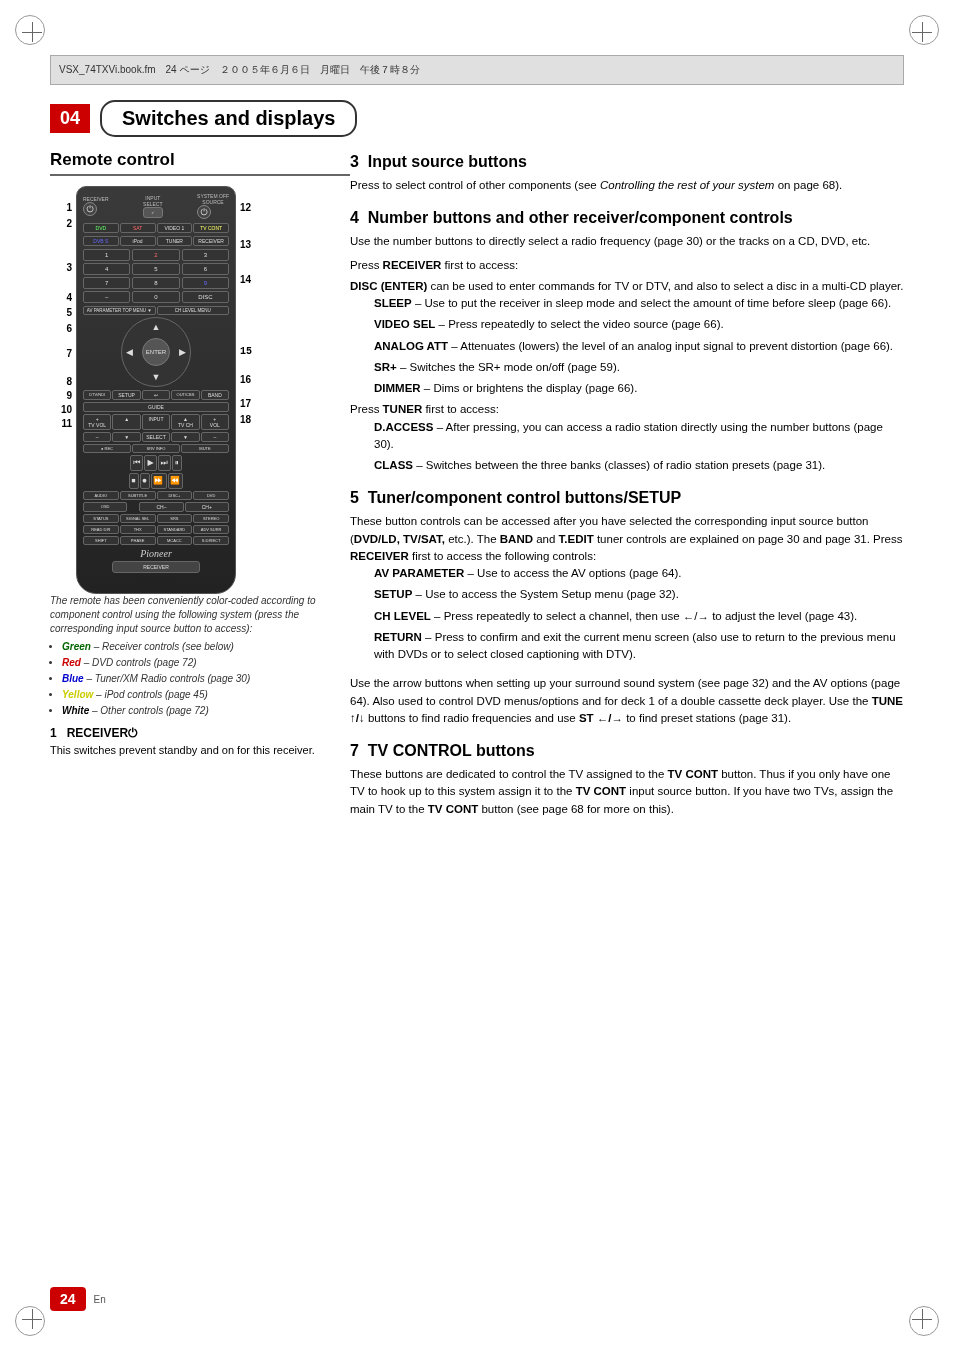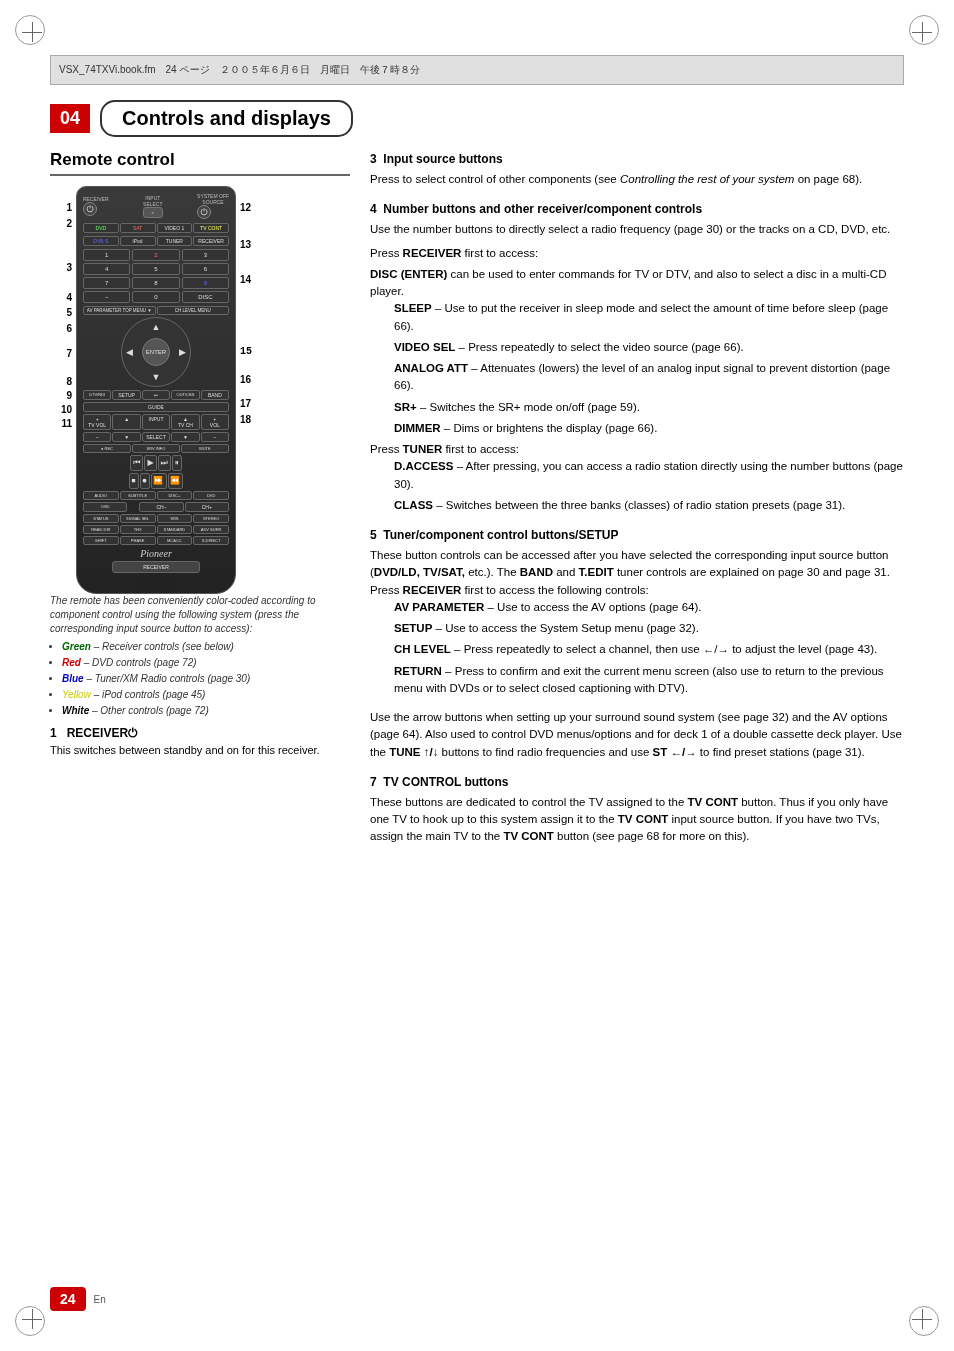--- a/index.html
+++ b/index.html
@@ -86,21 +86,20 @@
     }
 
     
     .main-content {
       position: absolute;
       top: 150px;
       left: 50px;
       right: 50px;
       bottom: 60px;
       display: flex;
-      gap: 20px;
     }
 
     
     .left-col {
       width: 300px;
       flex-shrink: 0;
     }
 
     
     .remote-section-title {
@@ -122,21 +121,21 @@
     .remote-caption ul {
       margin-left: 12px;
       margin-top: 4px;
     }
     .remote-caption li {
       margin-bottom: 2px;
     }
     .color-green { color: #006600; font-weight: bold; }
     .color-red { color: #cc0000; font-weight: bold; }
     .color-blue { color: #0000cc; font-weight: bold; }
-    .color-yellow { color: #cccc00; font-weight: normal; }
+    .color-yellow { color: #cccc00; font-weight: bold; }
     .color-white { color: #000; font-weight: bold; }
 
     
     .num-item {
       margin-bottom: 6px;
     }
     .num-item-title {
       font-weight: bold;
       margin-bottom: 2px;
     }
@@ -153,21 +152,21 @@
       font-size: 11.5px;
       line-height: 1.5;
     }
 
     .section-block {
       margin-bottom: 12px;
     }
 
     .section-title {
       font-weight: bold;
-      font-size: 12px;
+      font-size: 16px;
       margin-bottom: 3px;
     }
 
     .indent-block {
       margin-left: 24px;
       margin-bottom: 4px;
     }
 
     .indent-item {
       margin-bottom: 4px;
@@ -355,21 +354,21 @@
 <div class="cross-mark cm-tr"></div>
 <div class="cross-mark cm-bl"></div>
 <div class="cross-mark cm-br"></div>
 
 <div class="header-bar">
   <span>VSX_74TXVi.book.fm　24 ページ　２００５年６月６日　月曜日　午後７時８分</span>
 </div>
 
 <div class="chapter-tag">
   <div class="chapter-number">04</div>
-  <div class="chapter-title-box">Controls and displays</div>
+  <div class="chapter-title-box">Switches and displays</div>
 </div>
 
 <div class="main-content">
 
   <div class="left-col">
     <div class="remote-section-title">Remote control</div>
 
     <div class="remote-with-labels">
 
       <div style="display:flex; flex-direction:column; width:24px; font-size:10px; font-weight:bold; padding-top:12px; gap:0;">
@@ -573,21 +572,21 @@
           <span> – Other controls (page 72)</span>
         </li>
       </ul>
     </div>
 
     <div class="num-item">
       <div class="num-item-title">
         <span>1</span>&nbsp;&nbsp;
         <span>RECEIVER⏻</span>
       </div>
-      <div class="num-item-body">This switches between standby and on for this receiver.</div>
+      <div class="num-item-body">This switches prevent standby and on for this receiver.</div>
     </div>
 
   </div>
 
   <div class="right-col">
 
     <div class="section-block">
       <div class="section-title">3&nbsp;&nbsp;Input source buttons</div>
       <div>Press to select control of other components (see <em>Controlling the rest of your system</em> on page 68).</div>
     </div>

